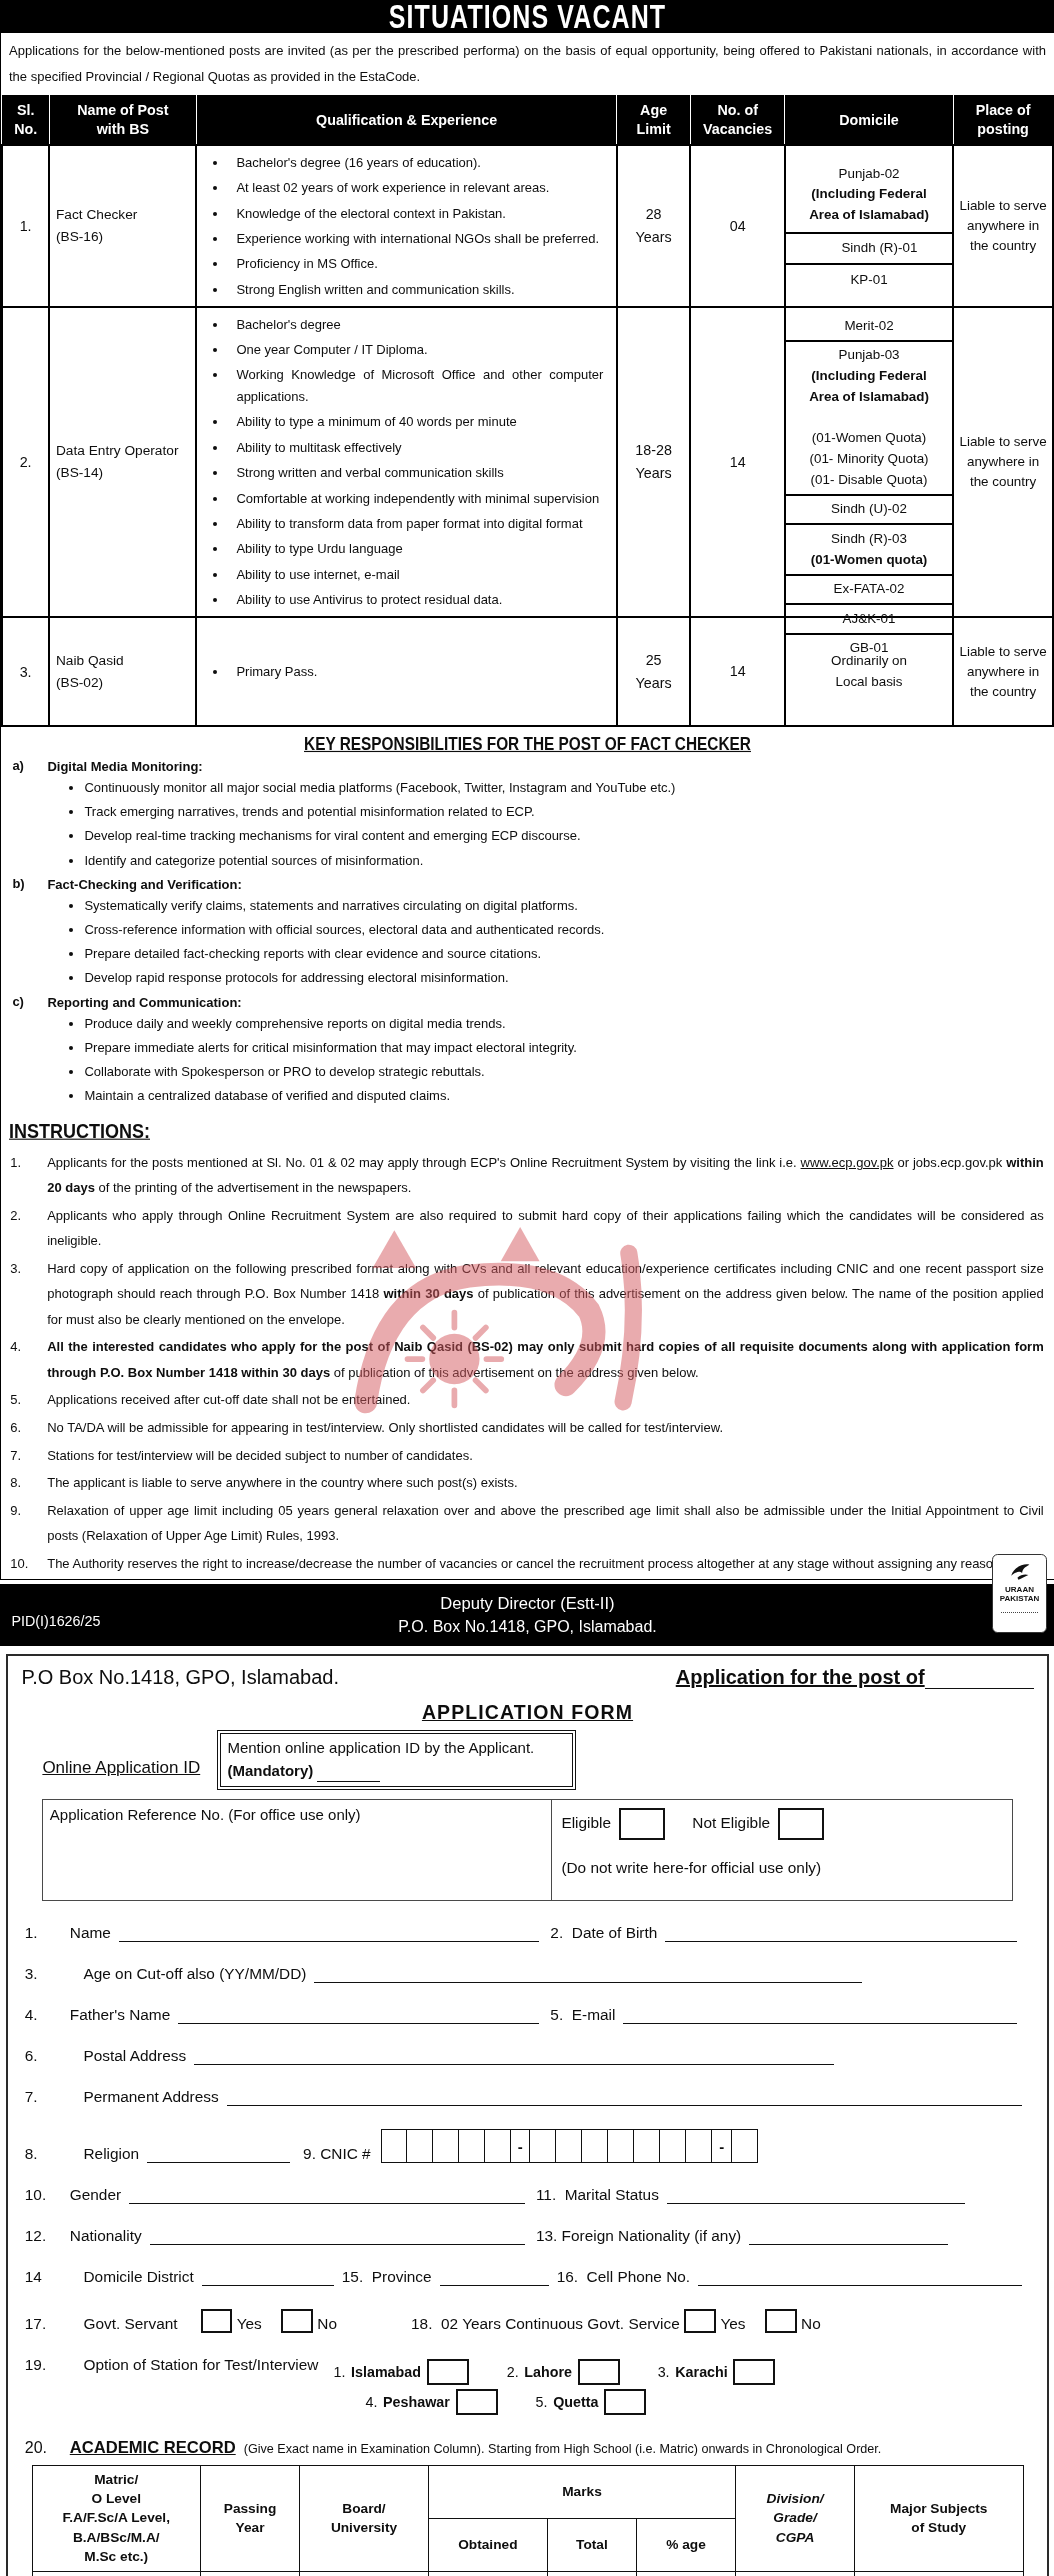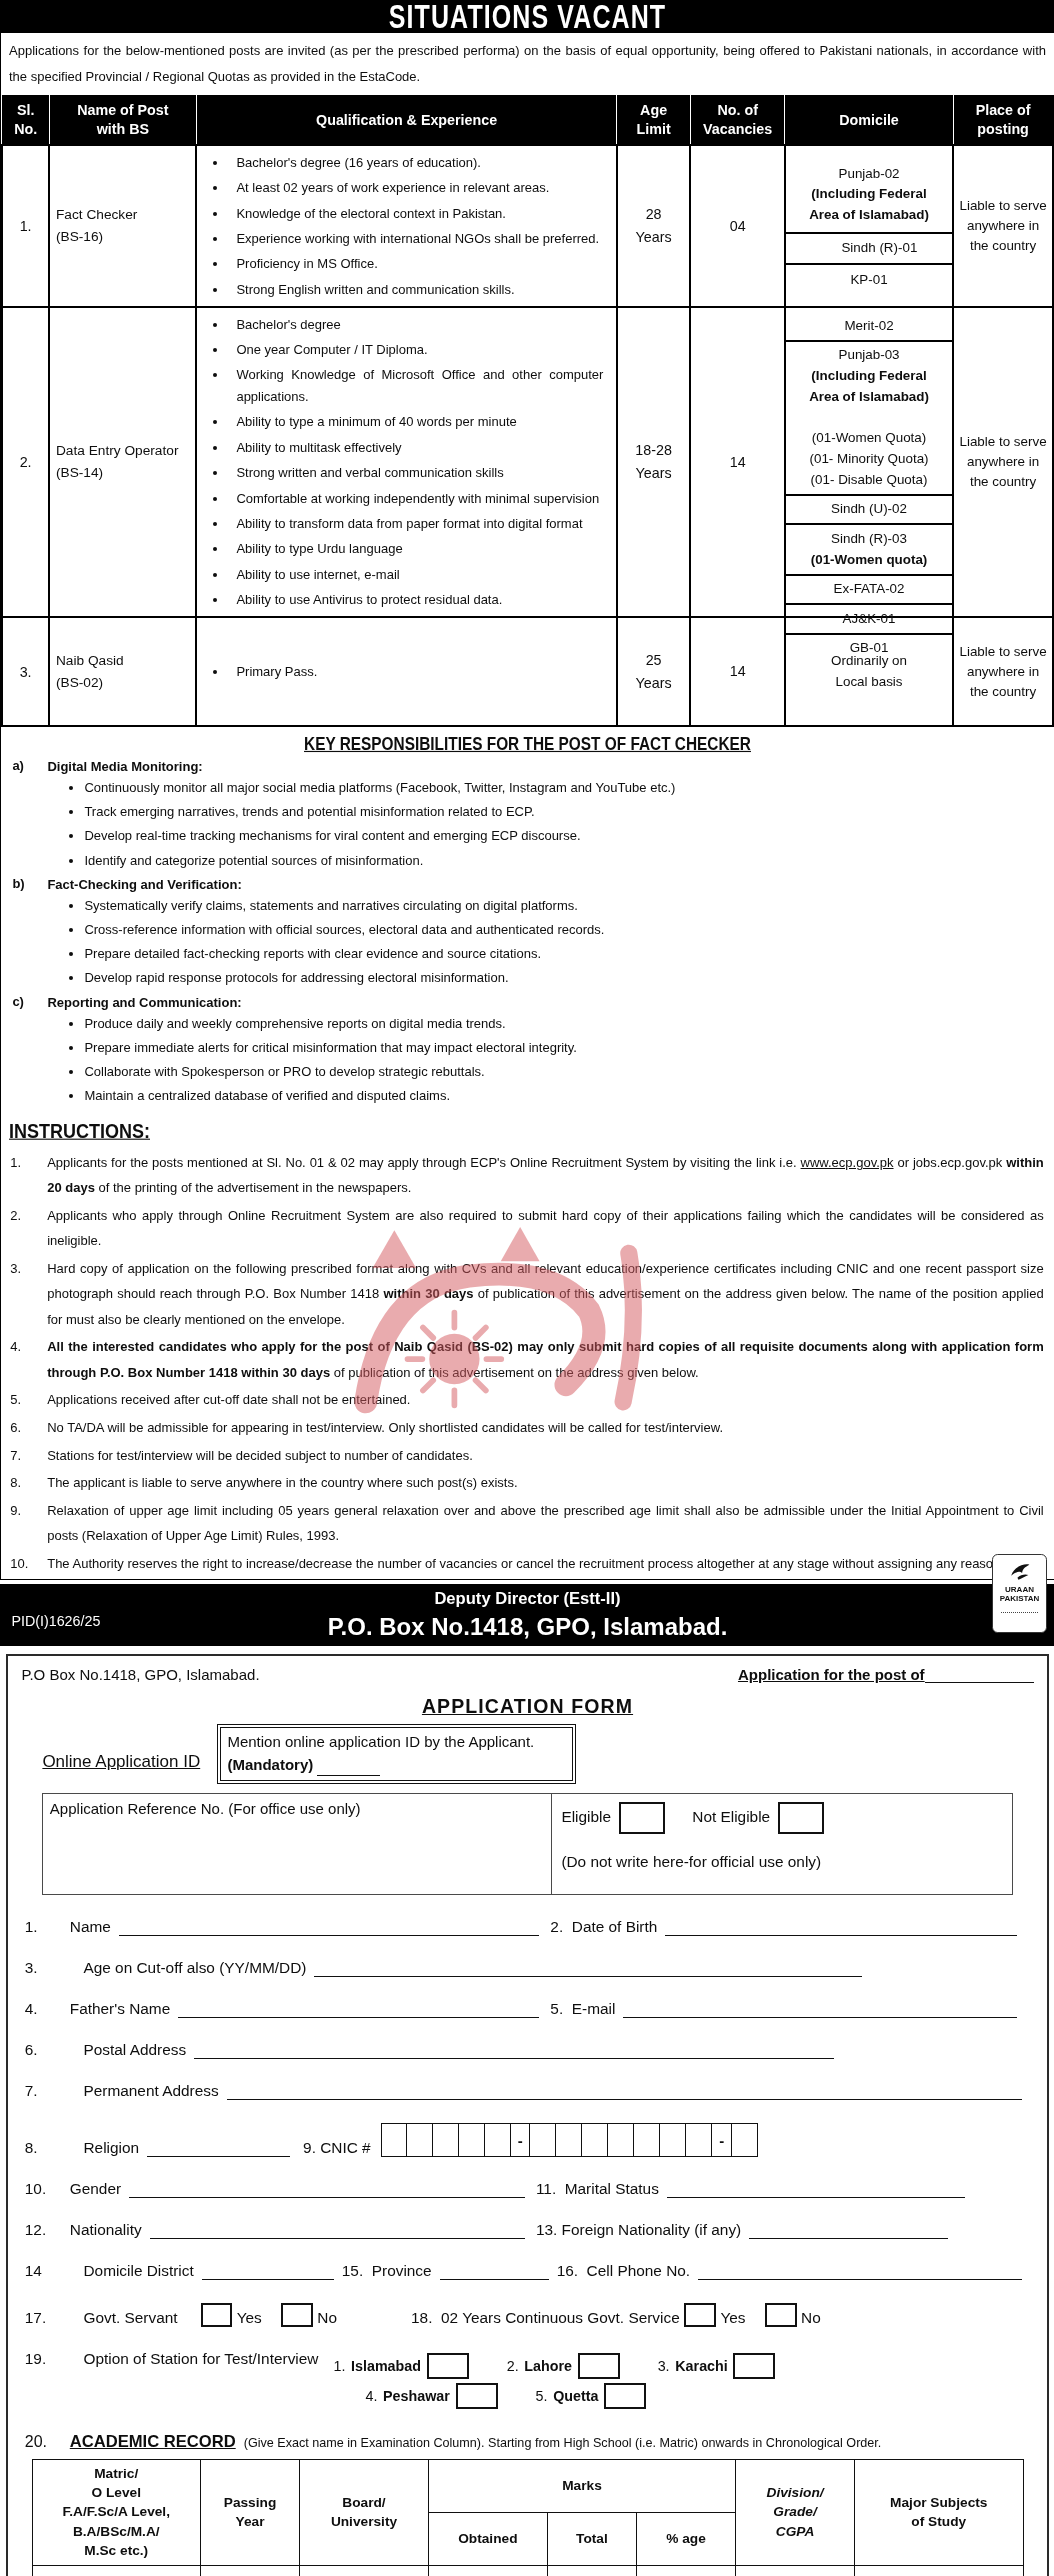--- a/index.html
+++ b/index.html
@@ -38,34 +38,34 @@
   .resp-right li{line-height:1.85;}
 
   .inst-title{font-size:18px;font-weight:bold;text-decoration:underline;margin:9.2px 0 5.7px 8px;transform-origin:left;display:inline-block;transform:scaleY(1.1);}
   .inst-item{display:flex;font-size:13px;line-height:1.95;margin:2.3px 0;}
   .inst-num{flex:none;width:37px;padding-left:9.2px;}
   .inst-text{flex:1;text-align:justify;padding-right:10.3px;}
 
   
   .band{position:relative;background:#000;height:62px;margin-top:4.6px;display:flex;align-items:center;justify-content:center;}
   .pid{position:absolute;left:11.4px;bottom:17px;color:#fff;font-size:14.3px;}
-  .band-center{text-align:center;color:#fff;font-weight:bold;}
+  .band-center{text-align:center;color:#fff;font-weight:normal;}
   .band-l1{font-size:16.6px;margin-bottom:4.6px;}
-  .band-l2{font-size:24px;}
+  .band-l2{font-size:16px;}
   .logo{position:absolute;right:8px;top:-30px;width:55px;height:79px;background:#fff;border:1.1px solid #333;border-radius:5.7px;box-sizing:border-box;display:flex;flex-direction:column;align-items:center;padding-top:4.6px;z-index:4;}
   .logo svg{width:25px;height:25px;}
   .logo-t1,.logo-t2{font-size:8px;font-weight:bold;color:#111;line-height:1.15;}
   .logo-urdu{width:37px;height:5.7px;margin-top:3.4px;border-bottom:1.1px dotted #444;}
 
   
   .watermark{position:absolute;top:1213px;left:320px;width:366px;height:252px;opacity:.5;z-index:3;pointer-events:none;}
 
   
   .form-wrap{border:2.3px solid #2a2a2a;margin:8px 5.7px 0;padding:8px 13.7px 6.9px;position:relative;background:transparent;}
-  .form-head{display:flex;justify-content:space-between;align-items:flex-start;font-size:15px;margin-top:2.3px;}
+  .form-head{display:flex;justify-content:space-between;align-items:flex-start;font-size:20px;margin-top:2.3px;}
   .bu{font-weight:bold;text-decoration:underline;}
   .fill{display:inline-block;border-bottom:1.7px solid #111;height:1.05em;vertical-align:bottom;}
   .form-title{text-align:center;font-size:19.5px;font-weight:bold;text-decoration:underline;letter-spacing:1.1px;margin:11.4px 0 5.7px;}
   .oid-row{display:flex;align-items:center;margin:3.4px 0 9.2px;}
   .oid-label{font-size:17px;text-decoration:underline;margin:17px 17px 0 21px;white-space:nowrap;}
   .oid-box{border:1.7px solid #111;outline:1.1px solid #111;outline-offset:-4px;width:338px;padding:6.9px 9.2px;font-size:15px;line-height:1.5;}
   .ref-box{display:flex;border:1.7px solid #4a4a4a;margin:9.2px 20.6px 5.7px;min-height:100px;}
   .ref-left{flex:1.12;border-right:1.1px solid #4a4a4a;padding:5.7px 6.9px;font-size:15px;}
   .ref-right{flex:1;padding:8px 9.2px;font-size:15.4px;}
   .cb{display:inline-block;width:42px;height:27.5px;border:2.3px solid #111;vertical-align:middle;margin:0 8px;background:#fff;}

